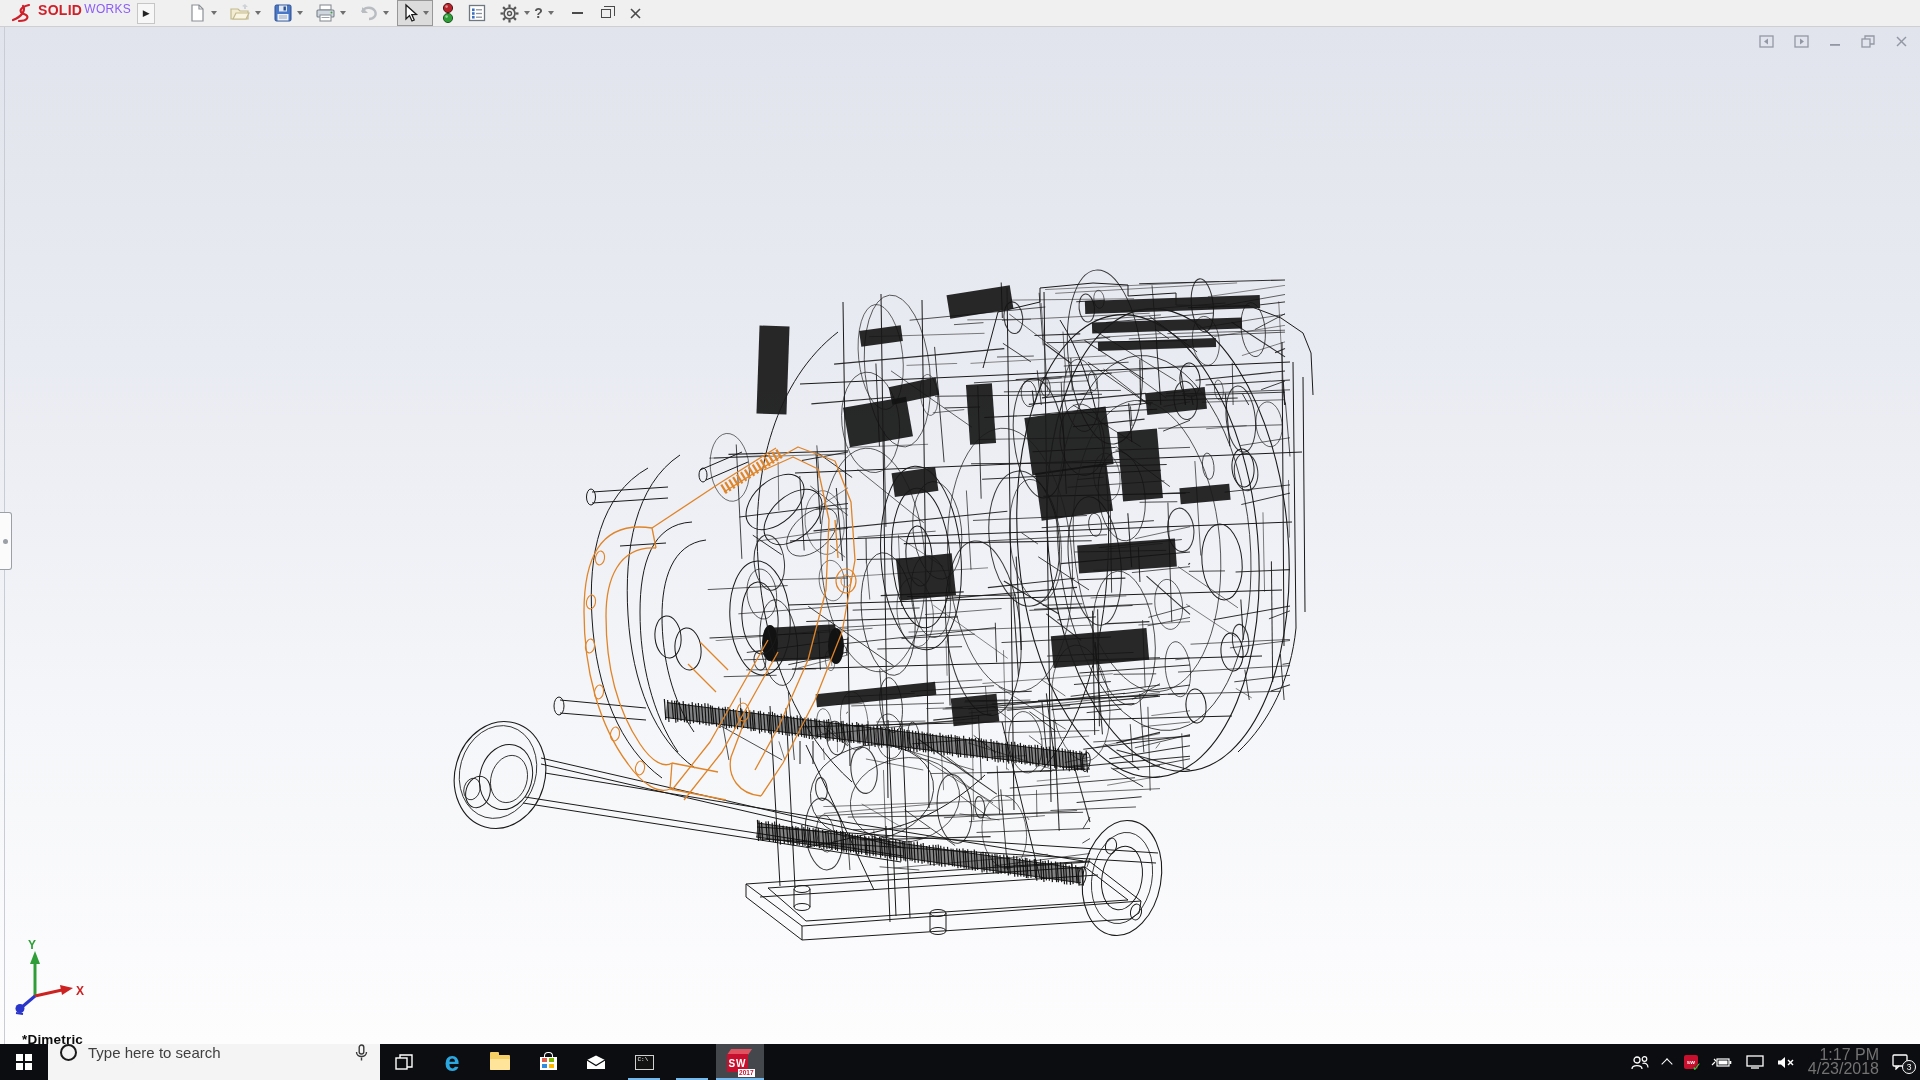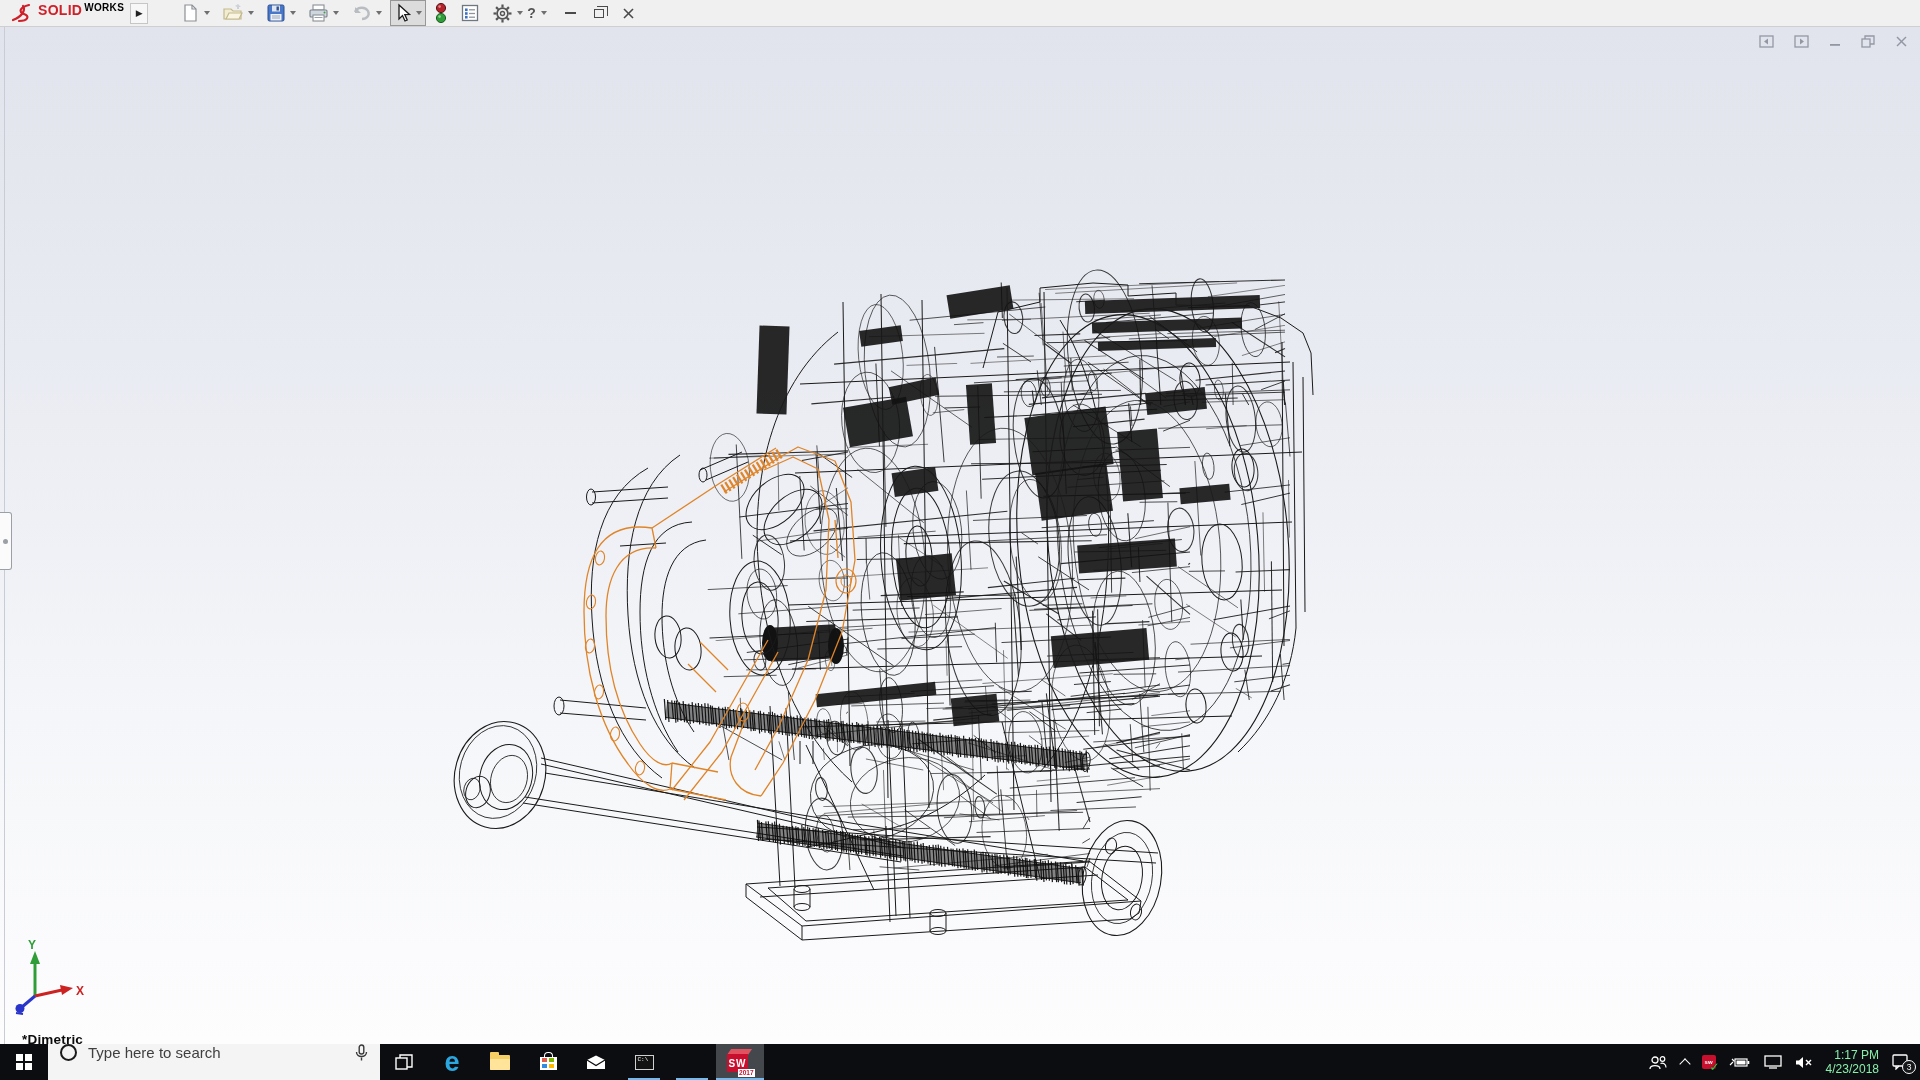--- a/index.html
+++ b/index.html
@@ -1,21 +1,21 @@
 <!DOCTYPE html>
 <html><head>
 <meta charset="utf-8">
 <style>
   *{margin:0;padding:0;box-sizing:border-box}
   html,body{width:1920px;height:1080px;overflow:hidden;font-family:"Liberation Sans","DejaVu Sans",sans-serif;background:#fff}
   
   .titlebar{position:absolute;left:0;top:0;width:1920px;height:27px;background:#f0f0f0;border-bottom:1px solid #cfcfcf;display:flex;align-items:center;z-index:30}
   .logo{display:flex;align-items:flex-start;gap:2px;padding:0 6px 0 10px}
   .logo .solid{color:#cf2029;font-weight:bold;font-size:14px;letter-spacing:.3px}
-  .logo .works{color:#000000;font-weight:bold;font-size:10px;letter-spacing:.3px}
+  .logo .works{color:#8b5cf6;font-weight:normal;font-size:12px;letter-spacing:.3px}
   .expand-btn{width:18px;height:21px;border:1px solid #c6c6c6;background:#f7f7f7;display:flex;align-items:center;justify-content:center;font-size:9px;color:#222;margin-right:28px}
   .tbar{display:flex;align-items:center;gap:4px}
   .tool{display:flex;align-items:center;gap:2px;padding:2px 3px;border:1px solid transparent}
   .tool.active{background:#dcdcdc;border:1px solid #979797}
   .tool svg{display:block}
   .caret{width:0;height:0;border-left:3.5px solid transparent;border-right:3.5px solid transparent;border-top:4px solid #6f6f6f;margin-left:2px}
   .tb-title{flex:1;text-align:center;font-size:12px;color:#3c3c3c;white-space:nowrap}
   .win-ctrl{display:flex;align-items:center;gap:18px;padding-right:14px;color:#4a4a4a}
   .help{font-size:14px;font-weight:bold;color:#555;display:flex;align-items:center;gap:3px}
   .glyph-min{width:11px;height:2px;background:#4a4a4a}
@@ -58,21 +58,21 @@
   .hex{width:22px;height:24px;background:#2a303a;clip-path:polygon(50% 0,100% 25%,100% 75%,50% 100%,0 75%,0 25%)}
   .swicon{position:relative;width:26px;height:26px}
   .swicon .top{position:absolute;left:2px;top:0;width:21px;height:6px;background:#e0525f;transform:skewX(-35deg)}
   .swicon .front{position:absolute;left:0;top:5px;width:21px;height:18px;background:#c8102e;color:#fff;font-weight:bold;font-size:10px;letter-spacing:1px;display:flex;align-items:center;justify-content:center}
   .swicon .chip{position:absolute;right:-2px;bottom:-2px;background:#fff;color:#c8102e;font-size:6.5px;font-weight:bold;padding:0 1.5px;line-height:8px}
   .tray{display:flex;align-items:center;gap:13px;padding:0 10px 0 6px}
   .tray svg{display:block}
   .chev{width:8px;height:8px;border-left:1.8px solid #fff;border-top:1.8px solid #fff;transform:rotate(45deg);margin-top:3px}
   .swtray{position:relative;width:14px;height:14px;background:#c8102e;border-radius:2px;color:#fff;font-size:6px;font-weight:bold;display:flex;align-items:center;justify-content:center}
   .swtray .chk{position:absolute;right:-4px;bottom:-5px;color:#2fd044;font-size:12px;font-weight:bold;text-shadow:0 0 2px #0c0d10}
-  .clock{color:#86efac;font-size:12px;text-align:right;line-height:14px;white-space:nowrap}
+  .clock{color:#737373;font-size:16px;text-align:right;line-height:14px;white-space:nowrap}
   .action{position:relative;width:18px;height:16px}
   .action .badge{position:absolute;right:-6px;bottom:-4px;width:14px;height:14px;border-radius:50%;background:#17181b;border:1.5px solid #fff;color:#fff;font-size:8.5px;display:flex;align-items:center;justify-content:center}
   .spacer{flex:1}
 </style>
 </head>
 <body>
 
 <div class="titlebar">
   <div class="logo">
     <svg width="26" height="22" viewBox="0 0 26 22">

